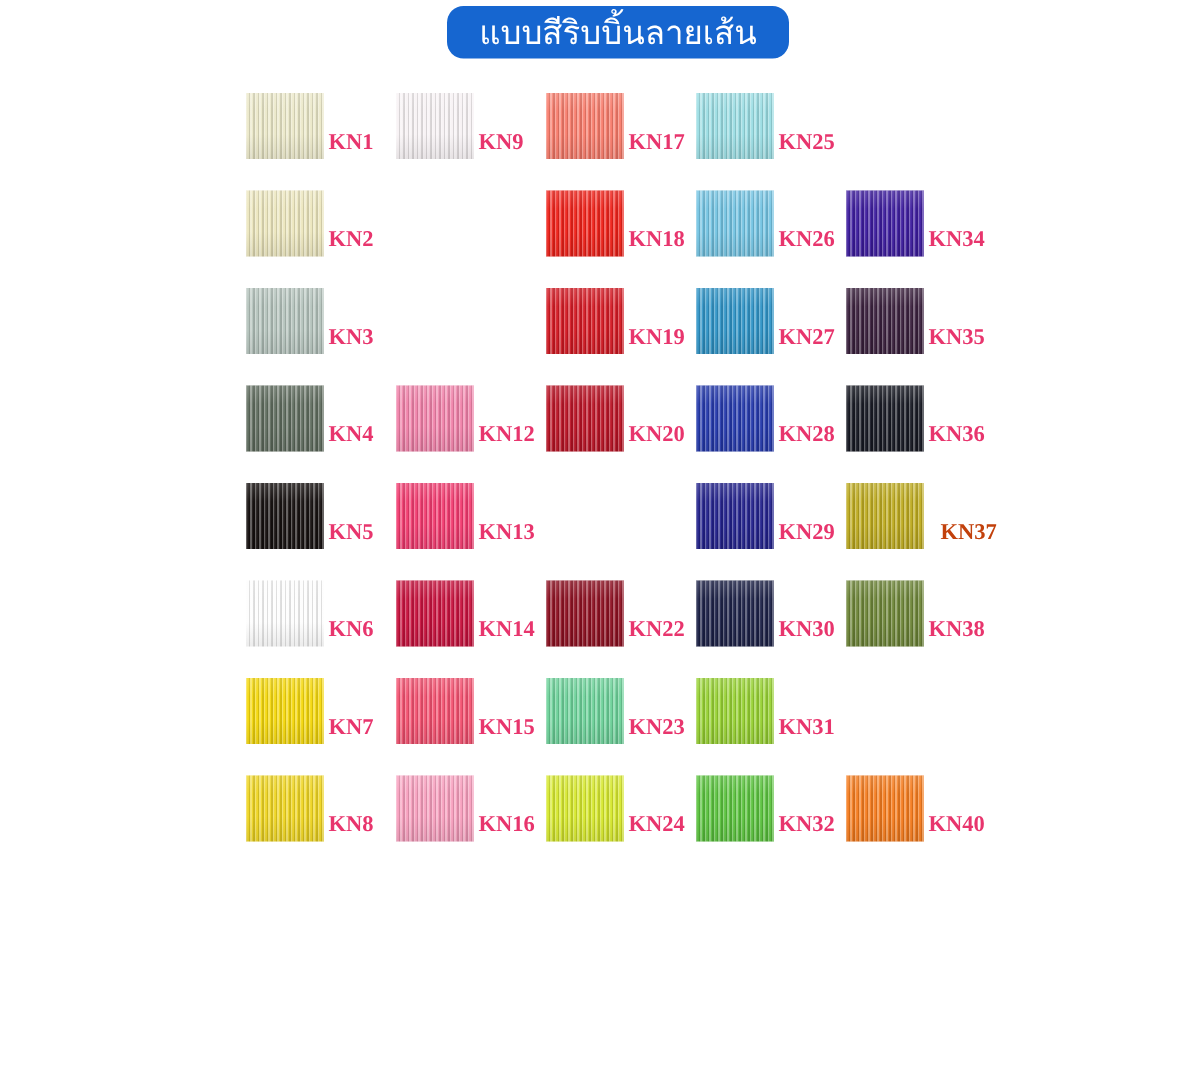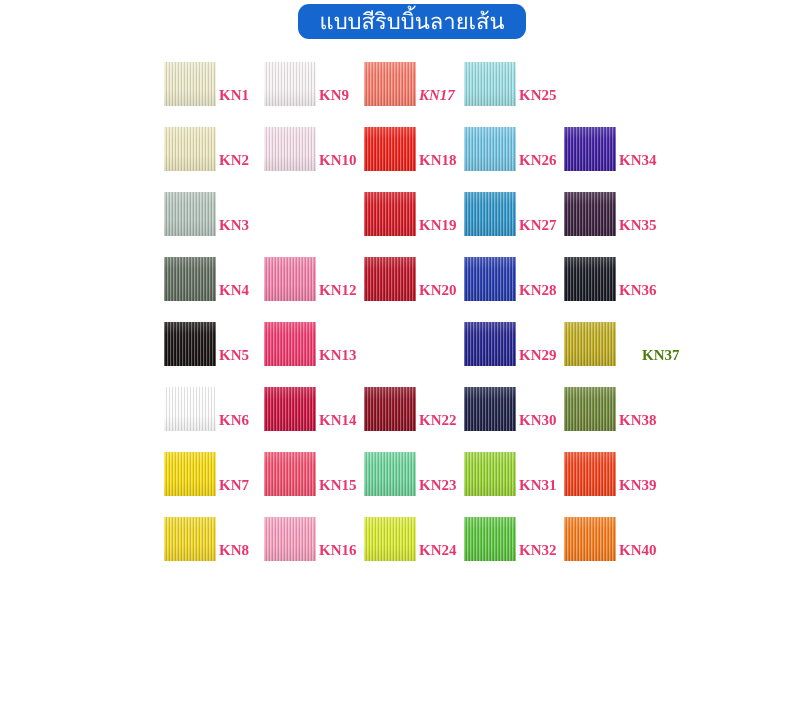--- a/index.html
+++ b/index.html
@@ -173,27 +173,20 @@
       </div>
       <div class="swatch-label" style="left: 52px; color: rgb(232, 53, 109);">KN8</div>
     </div>
     <div class="swatch-cell" style="left: 100px; top: 0px;">
       <div class="swatch-chip" style="width: 52px; height: 44px; background: rgb(247, 242, 244);">
         <div class="ribs"></div>
         <div class="sheen"></div>
       </div>
       <div class="swatch-label" style="left: 52px; color: rgb(232, 53, 109);">KN9</div>
     </div>
-    <div class="swatch-cell" style="left: 100px; top: 65px;">
-      <div class="swatch-chip" style="width: 52px; height: 44px; background: rgb(243, 223, 232);">
-        <div class="ribs"></div>
-        <div class="sheen"></div>
-      </div>
-      <div class="swatch-label" style="left: 52px; color: rgb(232, 53, 109);">KN10</div>
-    </div>
     <div class="swatch-cell" style="left: 100px; top: 195px;">
       <div class="swatch-chip" style="width: 52px; height: 44px; background: rgb(240, 128, 168);">
         <div class="ribs"></div>
         <div class="sheen"></div>
       </div>
       <div class="swatch-label" style="left: 52px; color: rgb(232, 53, 109);">KN12</div>
     </div>
     <div class="swatch-cell" style="left: 100px; top: 260px;">
       <div class="swatch-chip" style="width: 52px; height: 44px; background: rgb(242, 57, 110);">
         <div class="ribs"></div>
@@ -215,21 +208,21 @@
       </div>
       <div class="swatch-label" style="left: 52px; color: rgb(232, 53, 109);">KN15</div>
     </div>
     <div class="swatch-cell" style="left: 100px; top: 455px;">
       <div class="swatch-chip" style="width: 52px; height: 44px; background: rgb(247, 158, 189);">
         <div class="ribs"></div>
         <div class="sheen"></div>
       </div>
       <div class="swatch-label" style="left: 52px; color: rgb(232, 53, 109);">KN16</div>
     </div>
-    <div class="swatch-cell" style="left: 200px; top: 0px; font-style: italic;">
+    <div class="swatch-cell" style="left: 200px; top: 0px;">
       <div class="swatch-chip" style="width: 52px; height: 44px; background: rgb(248, 123, 106);">
         <div class="ribs"></div>
         <div class="sheen"></div>
       </div>
       <div class="swatch-label" style="left: 52px; color: rgb(232, 53, 109);">KN17</div>
     </div>
     <div class="swatch-cell" style="left: 200px; top: 65px;">
       <div class="swatch-chip" style="width: 52px; height: 44px; background: rgb(239, 32, 24);">
         <div class="ribs"></div>
         <div class="sheen"></div>
@@ -346,36 +339,29 @@
         <div class="ribs"></div>
         <div class="sheen"></div>
       </div>
       <div class="swatch-label" style="left: 52px; color: rgb(232, 53, 109);">KN36</div>
     </div>
     <div class="swatch-cell" style="left: 400px; top: 260px;">
       <div class="swatch-chip" style="width: 52px; height: 44px; background: rgb(189, 170, 30);">
         <div class="ribs"></div>
         <div class="sheen"></div>
       </div>
-      <div class="swatch-label" style="left: 50px; color: #4d7c0f; padding-left: 28px;">KN37</div>
+      <div class="swatch-label" style="left: 35px; color: #c2410c; padding-left: 28px;">KN37</div>
     </div>
     <div class="swatch-cell" style="left: 400px; top: 325px;">
       <div class="swatch-chip" style="width: 52px; height: 44px; background: rgb(108, 132, 54);">
         <div class="ribs"></div>
         <div class="sheen"></div>
       </div>
       <div class="swatch-label" style="left: 52px; color: rgb(232, 53, 109);">KN38</div>
     </div>
-    <div class="swatch-cell" style="left: 400px; top: 390px;">
-      <div class="swatch-chip" style="width: 52px; height: 44px; background: rgb(242, 66, 27);">
-        <div class="ribs"></div>
-        <div class="sheen"></div>
-      </div>
-      <div class="swatch-label" style="left: 52px; color: rgb(232, 53, 109);">KN39</div>
-    </div>
     <div class="swatch-cell" style="left: 400px; top: 455px;">
       <div class="swatch-chip" style="width: 52px; height: 44px; background: rgb(245, 123, 28);">
         <div class="ribs"></div>
         <div class="sheen"></div>
       </div>
       <div class="swatch-label" style="left: 52px; color: rgb(232, 53, 109);">KN40</div>
     </div>
   </div>
 
 </body></html>

